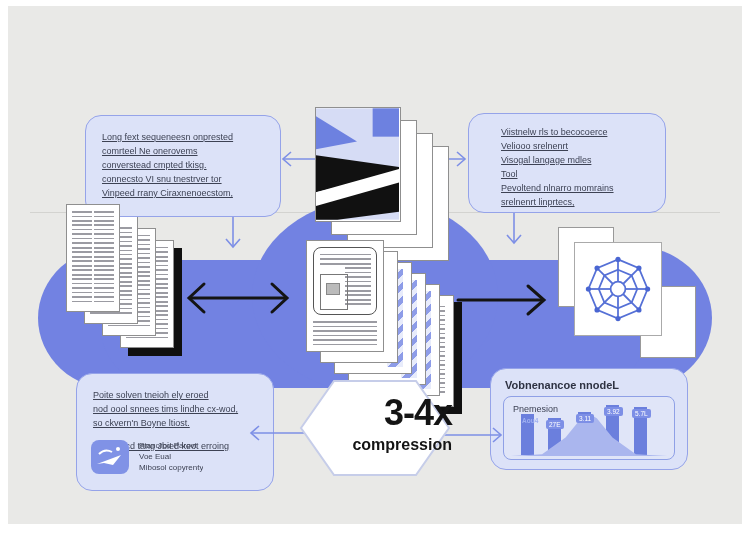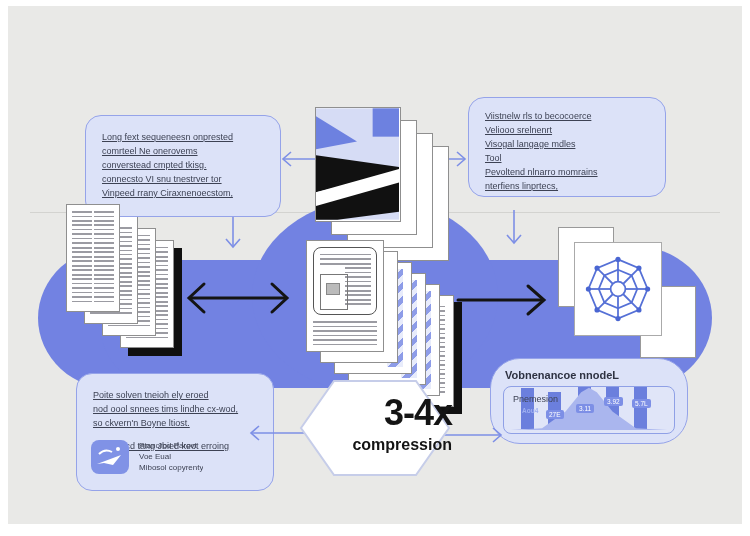--- a/index.html
+++ b/index.html
@@ -43,21 +43,21 @@
   .doc-rows{position:absolute;left:6px;right:6px;bottom:6px;height:22%;
             background:repeating-linear-gradient(to bottom,#9b9ba2 0 1.5px,transparent 1.5px 4.5px);}
 
   
   .hex-wrap{position:absolute;left:298px;top:374px;width:154px;height:108px;}
   .hex-text{position:absolute;width:100%;text-align:right;color:#141414;}
   .hex-value{top:18px;font-size:36px;font-weight:800;letter-spacing:-1px;}
   .hex-label{top:62px;font-size:16px;font-weight:700;}
 
   
-  #chart-box{left:490px;top:358px;width:198px;height:86px;border-radius:30px;}
+  #chart-box{left:490px;top:368px;width:198px;height:102px;}
   #chart-title{position:absolute;left:14px;top:9px;font-size:11px;font-weight:700;color:#2e3242;white-space:nowrap;}
   #chart-panel{position:absolute;left:12px;right:12px;top:27px;bottom:9px;background:#e0e5f8;
                border:1.5px solid #8fa0e6;border-radius:8px;overflow:hidden;}
   #panel-label{position:absolute;left:9px;top:5px;font-size:9px;color:#3d4254;z-index:4;}
   .mountain{position:absolute;left:4%;width:92%;bottom:3px;height:46px;background:#aab6ee;z-index:2;
             clip-path:polygon(0 100%,20% 96%,35% 60%,45% 18%,50% 8%,55% 18%,65% 60%,80% 96%,100% 100%);}
   .bar{position:absolute;background:#6b7fdd;z-index:1;}
   .badge{position:absolute;background:#7d8fe6;color:#fff;font-size:6.5px;line-height:9px;
          padding:0 3px;border-radius:2px;z-index:3;white-space:nowrap;}
   .badge.light{background:transparent;color:#9fb0f0;font-weight:700;}
@@ -104,27 +104,27 @@
   </svg>
 
   <div class="box pad" style="left:85px;top:115px;width:196px;height:102px;z-index:5">
       <div class="tline">Long fext sequeneesn onprested</div>
       <div class="tline">comrteel Ne onerovems</div>
       <div class="tline">converstead cmpted tkisg.</div>
       <div class="tline">connecsto VI snu tnestrver tor</div>
       <div class="tline">Vinpeed rrany Ciraxnenoecstom,</div>
     </div>
 
-  <div class="box" style="left:468px;top:97px;width:198px;height:100px;padding:11px 16px;z-index:5">
+  <div class="box" style="left:468px;top:113px;width:198px;height:100px;padding:11px 32px;z-index:5">
       <div class="tline">Viistnelw rls to becocoerce</div>
       <div class="tline">Veliooo srelnenrt</div>
       <div class="tline">Visogal langage mdles</div>
       <div class="tline">Tool</div>
       <div class="tline">Pevoltend nlnarro momrains</div>
-      <div class="tline">nterfiens linprtecs,</div>
+      <div class="tline">srelnenrt linprtecs,</div>
     </div>
 
   <div>
     <div class="page" style="left:363px;top:146px;width:86px;height:115px;z-index:3"></div>
     <div class="page" style="left:347px;top:133px;width:86px;height:115px;z-index:4"></div>
     <div class="page" style="left:331px;top:120px;width:86px;height:115px;z-index:5"></div>
     <div class="page" style="left:315px;top:107px;width:86px;height:115px;z-index:6">
       <svg width="83" height="112" viewBox="0 0 85 114">
         <rect x="0" y="0" width="85" height="114" fill="#d6dcf5"></rect>
         <path d="M0,95 Q18,48 36,72 Q52,40 85,88 L85,100 L0,100 Z" fill="#c3ccf1"></path>

